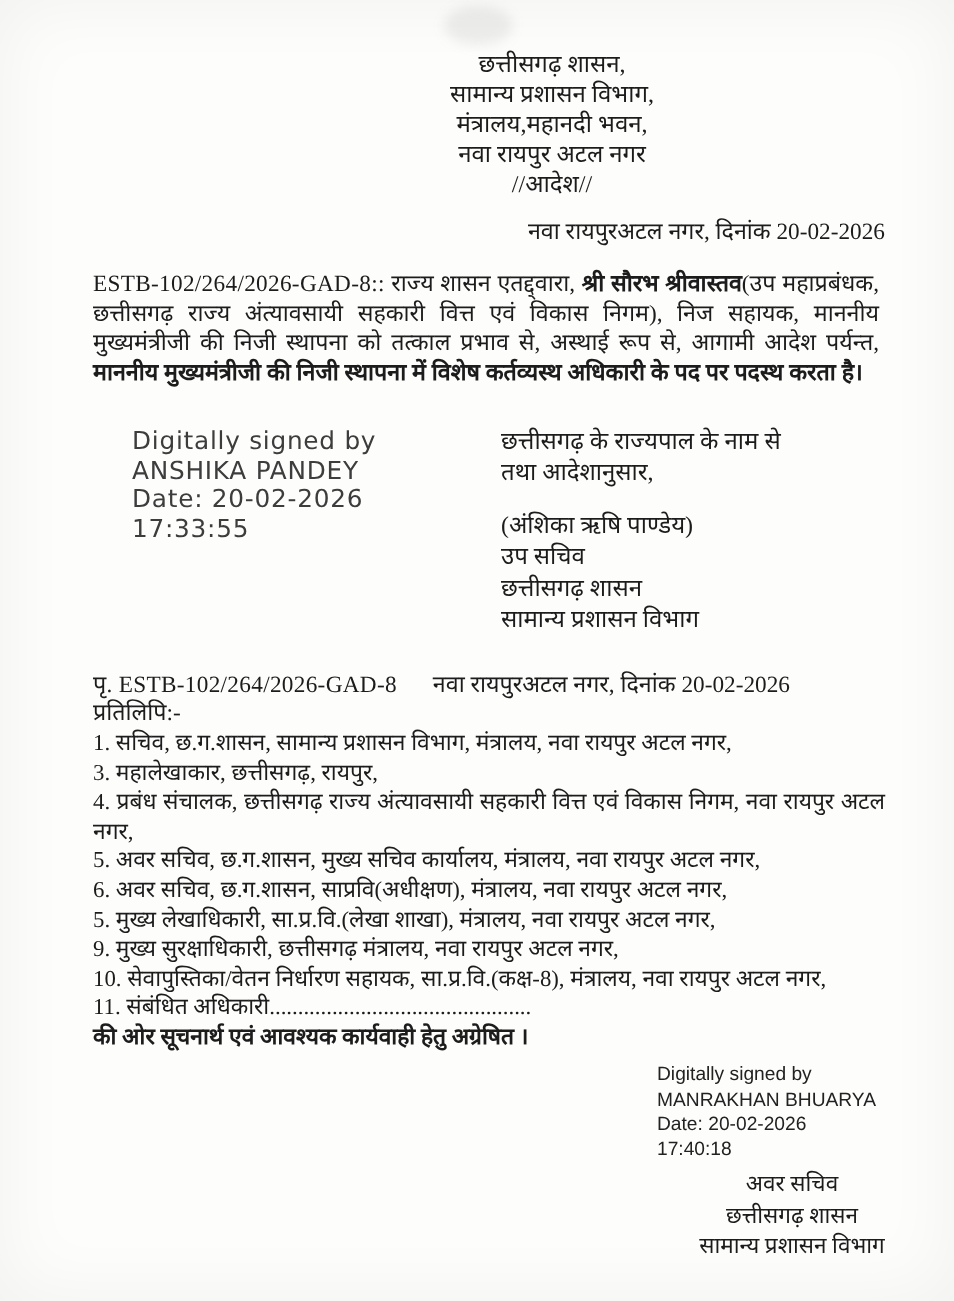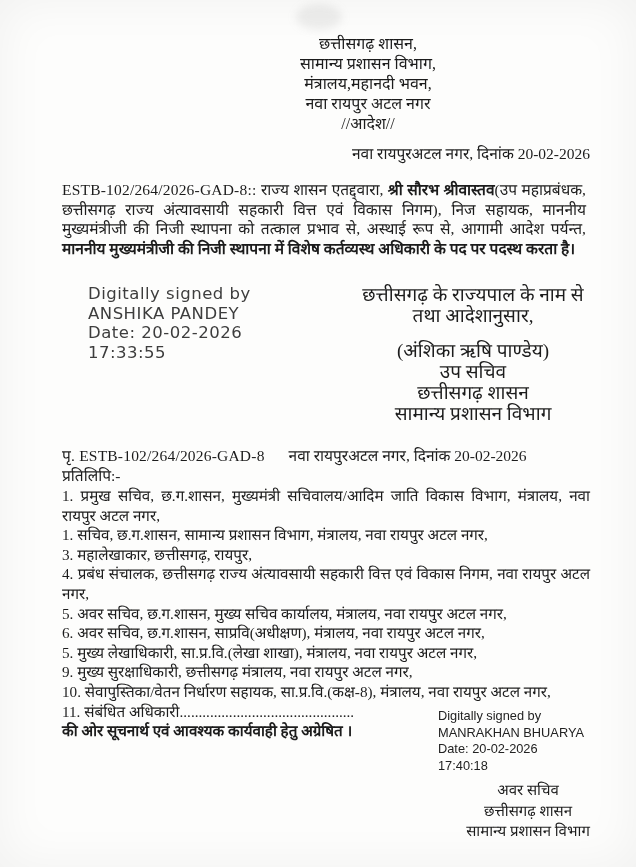--- a/index.html
+++ b/index.html
@@ -54,22 +54,22 @@
     width:246px;
     font-family:"DejaVu Sans", sans-serif;
     font-size:16.5px;
     line-height:19.5px;
     color:#3d3d3d;
     letter-spacing:0.5px;
   }
   .authority-col {
     flex:1;
     padding-right:24px;
-    text-align:center;
-    font-size:19px;
+    text-align:left;
+    font-size:16px;
     line-height:21px;
   }
   .authority-col .signatory { margin-top:14px;font-family:Liberation Serif, serif; }
   .endorse-ref {
     display:flex;
     margin:20px 48px 0 62px;
     font-size:15.5px;
   }
   .endorse-ref .ref-no { letter-spacing:0.2px; }
   .endorse-ref .ref-date { margin-left:24px; }
@@ -150,21 +150,20 @@
   </div>
 
   <div class="endorse-ref">
     <span class="ref-no">पृ. ESTB-102/264/2026-GAD-8</span>
     <span class="ref-date">नवा रायपुरअटल नगर, दिनांक 20-02-2026</span>
   </div>
 
   <div class="copy-label">प्रतिलिपि:-</div>
 
   <div class="copy-list">
-    <div>1. प्रमुख सचिव, छ.ग.शासन, मुख्यमंत्री सचिवालय/आदिम जाति विकास विभाग, मंत्रालय, नवा रायपुर अटल नगर,</div>
     <div>1. सचिव, छ.ग.शासन, सामान्य प्रशासन विभाग, मंत्रालय, नवा रायपुर अटल नगर,</div>
     <div>3. महालेखाकार, छत्तीसगढ़, रायपुर,</div>
     <div>4. प्रबंध संचालक, छत्तीसगढ़ राज्य अंत्यावसायी सहकारी वित्त एवं विकास निगम, नवा रायपुर अटल नगर,</div>
     <div>5. अवर सचिव, छ.ग.शासन, मुख्य सचिव कार्यालय, मंत्रालय, नवा रायपुर अटल नगर,</div>
     <div>6. अवर सचिव, छ.ग.शासन, साप्रवि(अधीक्षण), मंत्रालय, नवा रायपुर अटल नगर,</div>
     <div>5. मुख्य लेखाधिकारी, सा.प्र.वि.(लेखा शाखा), मंत्रालय, नवा रायपुर अटल नगर,</div>
     <div>9. मुख्य सुरक्षाधिकारी, छत्तीसगढ़ मंत्रालय, नवा रायपुर अटल नगर,</div>
     <div>10. सेवापुस्तिका/वेतन निर्धारण सहायक, सा.प्र.वि.(कक्ष-8), मंत्रालय, नवा रायपुर अटल नगर,</div>
     <div>11. संबंधित अधिकारी..............................................</div>
   </div>

